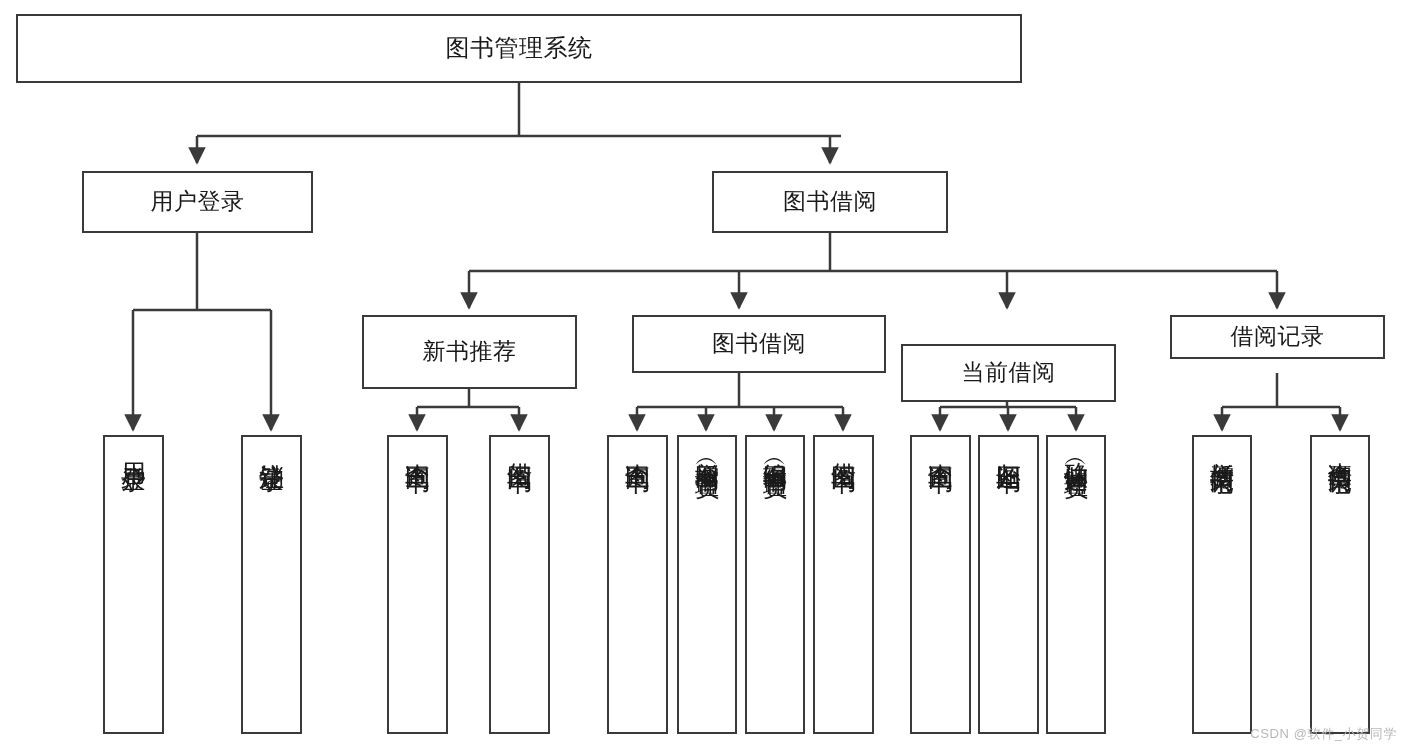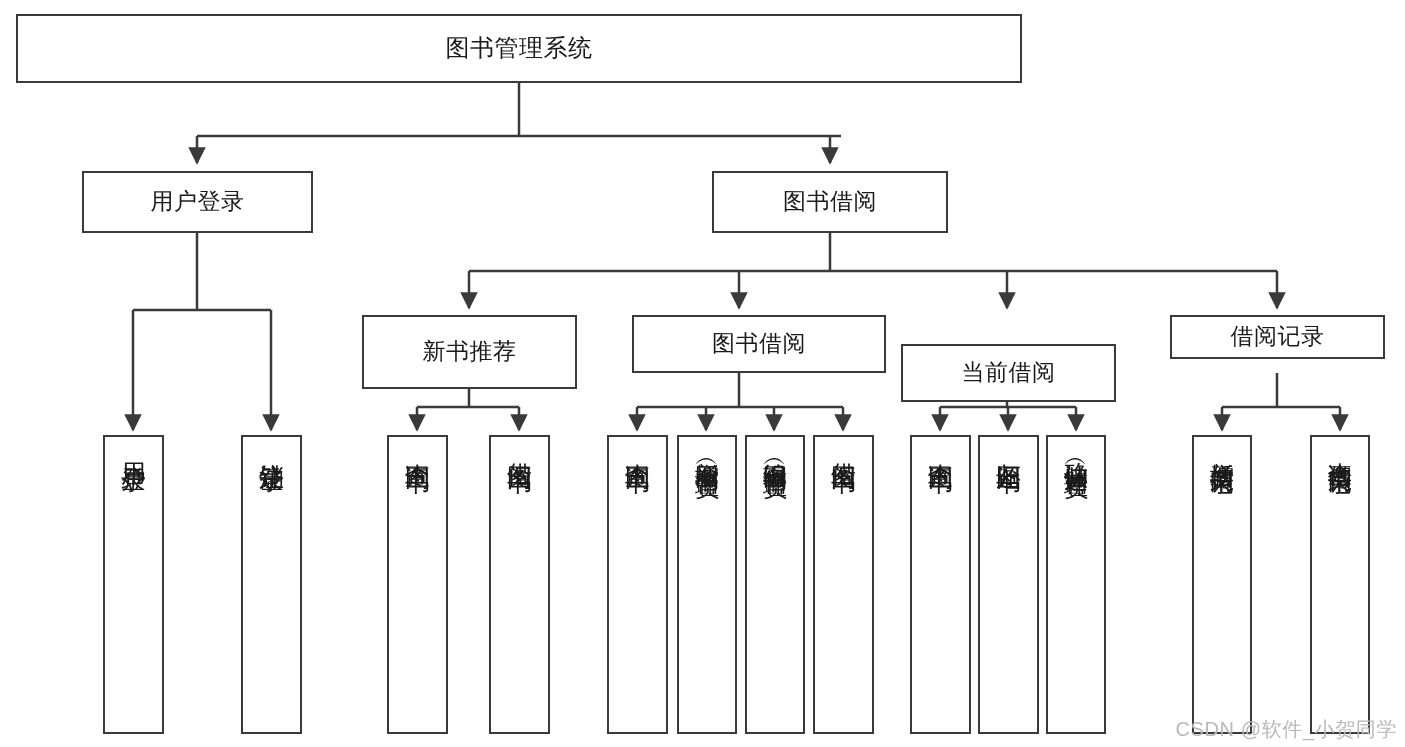--- a/index.html
+++ b/index.html
@@ -64,21 +64,21 @@
     letter-spacing: 2px;
     white-space: nowrap;
   }
   .node.v.tall .lbl {
     font-size: 24px;
   }
   #watermark {
     position: absolute;
     right: 8px;
     bottom: 4px;
-    font-size: 20px;
+    font-size: 13px;
     color: #b8b8b8;
     letter-spacing: 0.6px;
     white-space: nowrap;
     z-index: 5;
   }
 </style>
 </head>
 <body>
 
 <div id="canvas">

